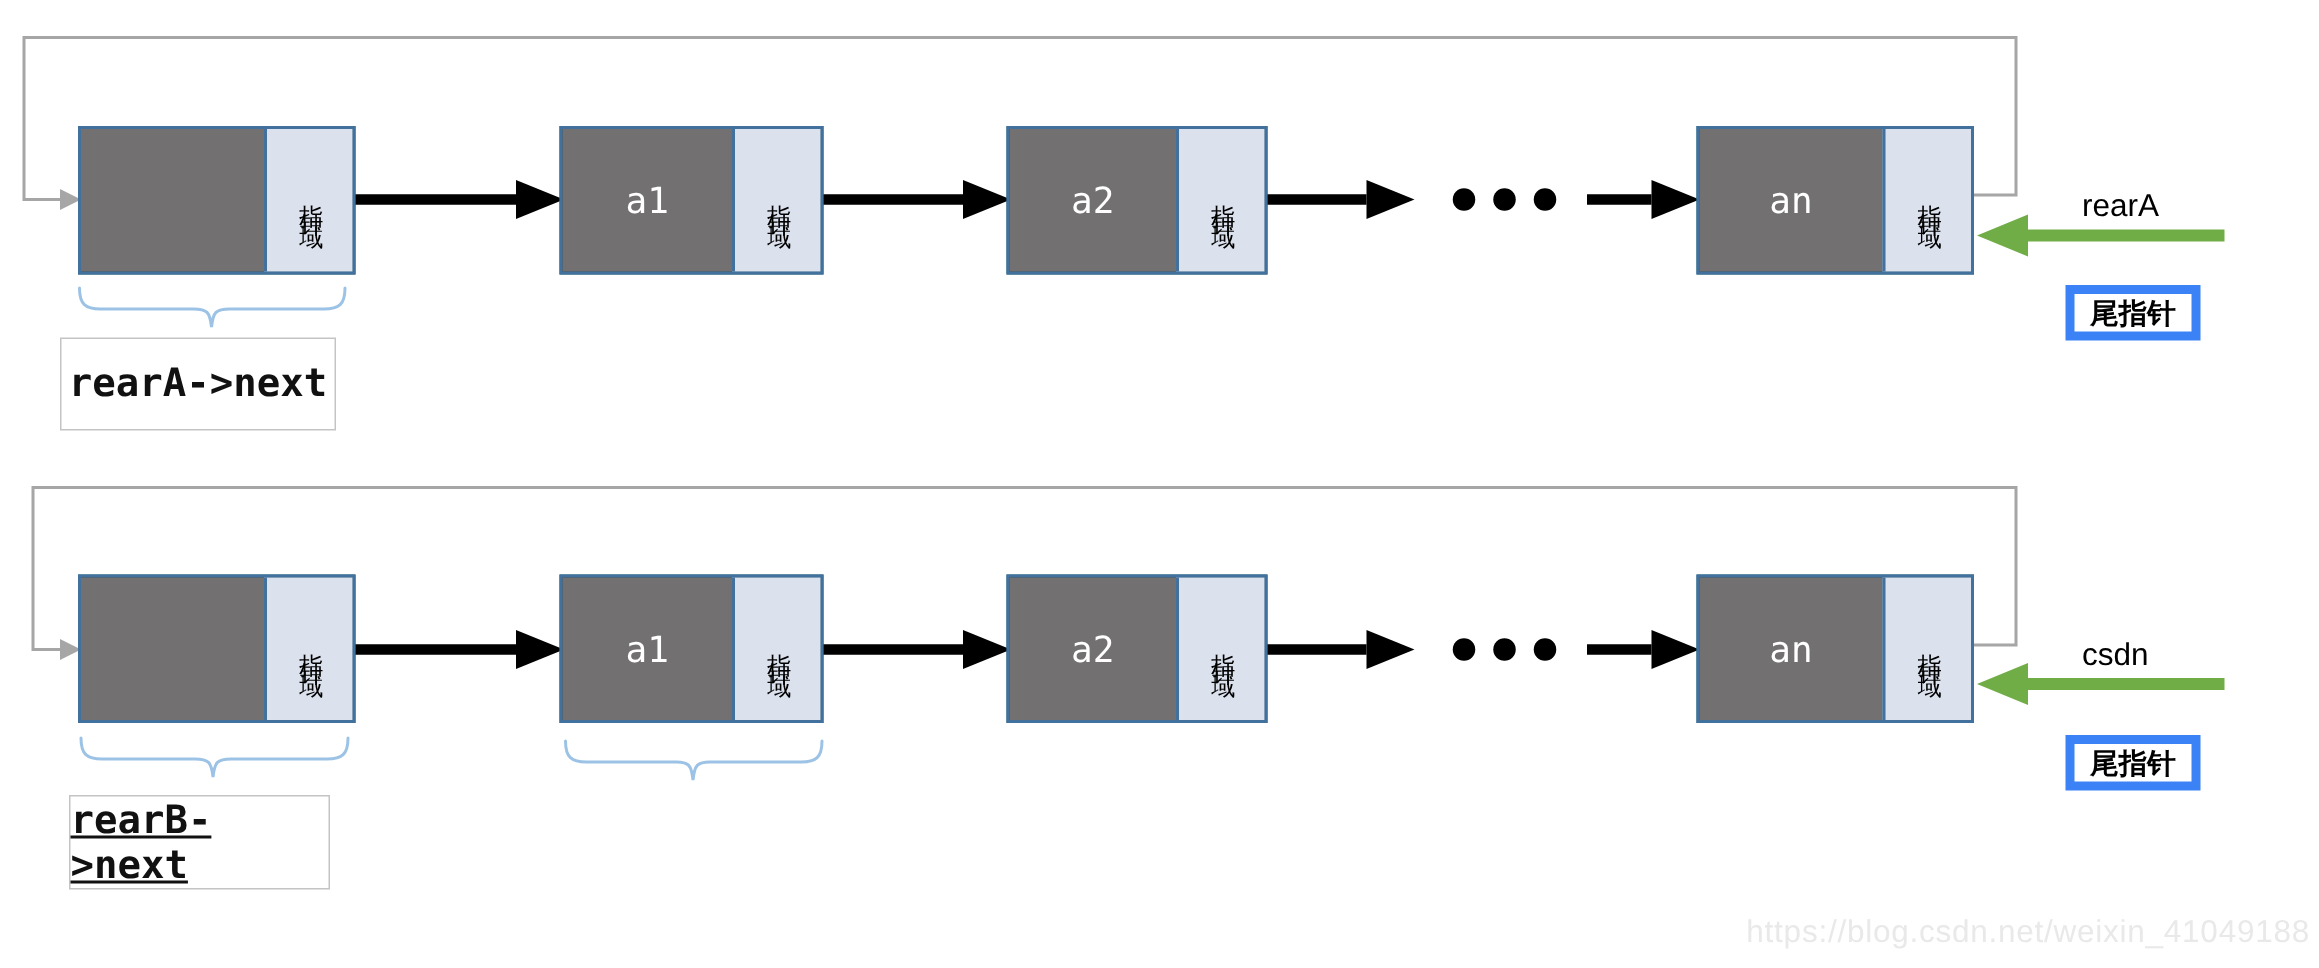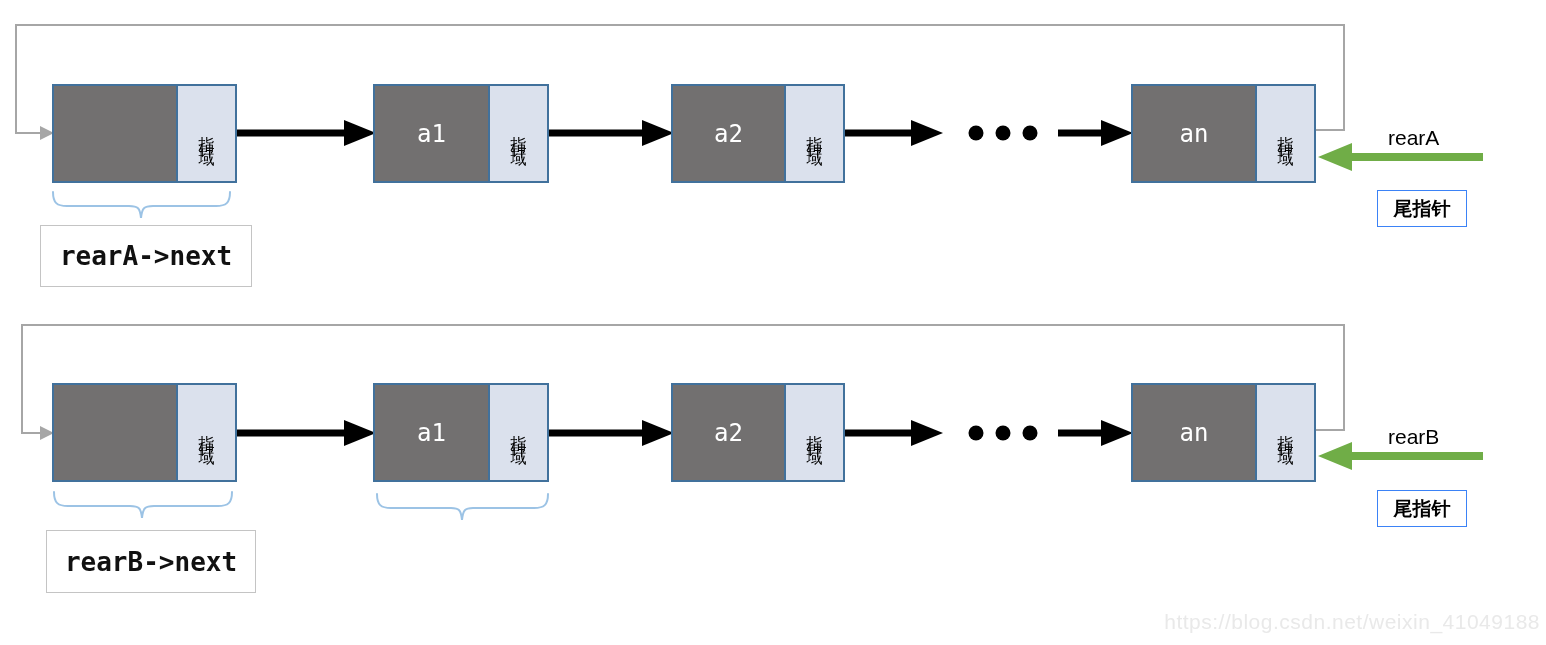--- a/index.html
+++ b/index.html
@@ -66,21 +66,21 @@
     font-size: 26px;
     color: #111111;
     box-sizing: border-box;
   }
   
   .tail-box {
     position: absolute;
     width: 90px;
     height: 37px;
     background: #ffffff;
-    border: 1px solid #3b82f6;
+    border: 6px solid #3b82f6;
     display: flex;
     align-items: center;
     justify-content: center;
     font-size: 19px;
     font-weight: 700;
     color: #000000;
     box-sizing: border-box;
   }
   
   .rear-label {
@@ -205,21 +205,21 @@
       <span class="ptr-label">指针域</span>
     </div>
   </div>
 
   <div class="rear-label" style="left:1388px; top:126px;">rearA</div>
 
   <div class="tail-box" style="left:1377px; top:190px;">
     <span>尾指针</span>
   </div>
 
-  <div class="code-box" style="left:40px; top:225px; width:212px; height:62px;">
+  <div class="code-box" style="left:40px; top:225px; width:184px; height:62px;">
     <span>rearA-&gt;next</span>
   </div>
 
   <div class="node" style="left:52px; top:383px; width:181px;">
     <div class="node-data">
       <span></span>
     </div>
     <div class="node-ptr">
       <span class="ptr-label">指针域</span>
     </div>
@@ -245,26 +245,26 @@
 
   <div class="node" style="left:1131px; top:383px; width:181px;">
     <div class="node-data">
       <span>an</span>
     </div>
     <div class="node-ptr">
       <span class="ptr-label">指针域</span>
     </div>
   </div>
 
-  <div class="rear-label" style="left:1388px; top:425px;">rearB</div>
+  <div class="rear-label" style="left:1388px; top:425px;">csdn</div>
 
   <div class="tail-box" style="left:1377px; top:490px;">
     <span>尾指针</span>
   </div>
 
-  <div class="code-box" style="left:46px; top:530px; width:210px; height:63px;">
+  <div class="code-box" style="left:46px; top:530px; width:174px; height:63px;text-decoration:underline;">
     <span>rearB-&gt;next</span>
   </div>
 
 
   <div class="watermark">https://blog.csdn.net/weixin_41049188</div>
 
 </div>
 
 </body></html>

